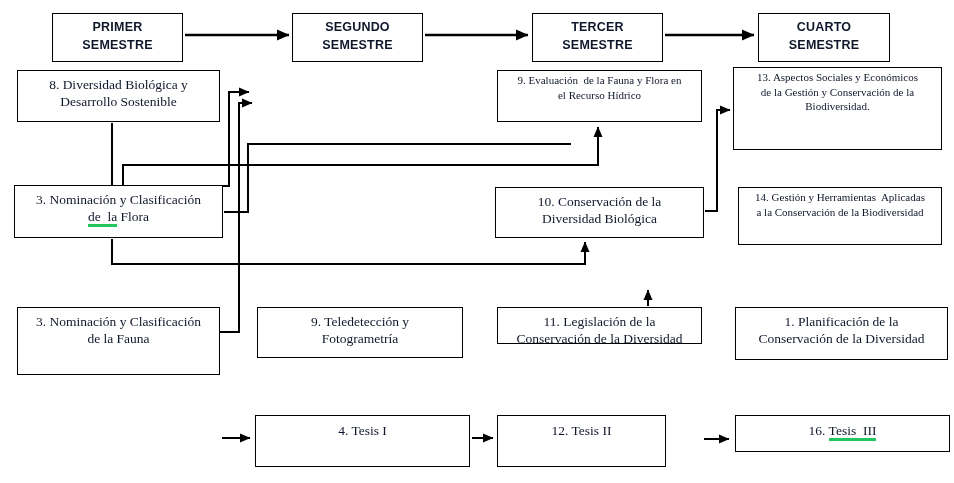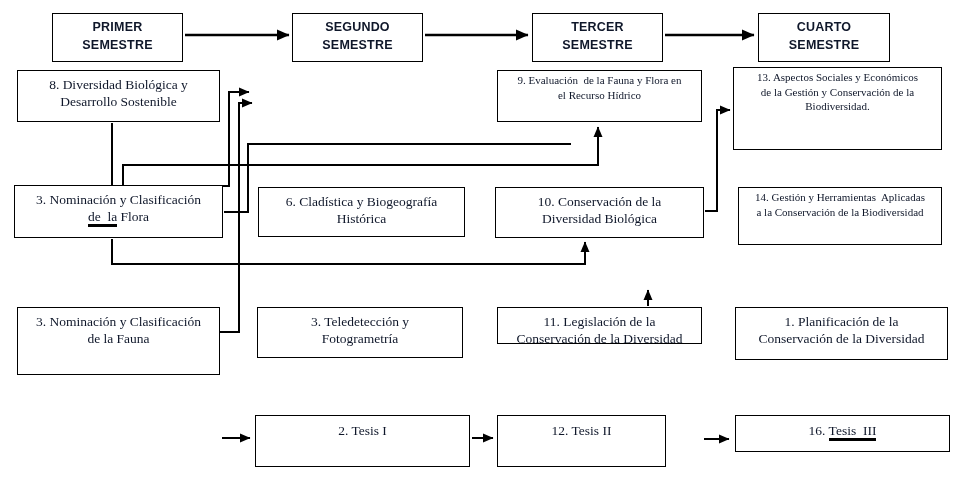--- a/index.html
+++ b/index.html
@@ -31,21 +31,21 @@
     font-size:12.5px;
     line-height:1.4;
     letter-spacing:.2px;
   }
   .sem{padding-top:5px;}
   .pad5{padding-top:5px;}
   .pad6{padding-top:6px;}
   .small .lbl{font-size:11px;line-height:1.32;}
   .small{padding-top:2px;}
   .sc-underline{
-    border-bottom:3px solid #000000; 
+    border-bottom:3px solid #22c55e; 
   }
 </style>
 </head>
 <body>
 
 <div id="canvas">
 
   <svg id="wires" width="954" height="483" viewBox="0 0 954 483">
     <defs>
       <marker id="arrowS" markerUnits="userSpaceOnUse" markerWidth="11" markerHeight="10" refX="10" refY="5" orient="auto">
@@ -102,52 +102,48 @@
   <div class="box small" style="left:733px;top:67px;width:209px;height:83px">
     <div class="lbl">13. Aspectos Sociales y Económicos
 de la Gestión y Conservación de la
 Biodiversidad.</div>
   </div>
 
   <div class="box pad5" style="left:14px;top:185px;width:209px;height:53px">
     <div class="lbl"><span>3. Nominación y Clasificación</span>
 <span class="sc-underline">de  la</span><span> Flora</span></div>
   </div>
-  <div class="box pad5" style="left:258px;top:187px;width:207px;height:50px">
-    <div class="lbl">6. Cladística y Biogeografía
-Histórica</div>
-  </div>
   <div class="box pad5" style="left:495px;top:187px;width:209px;height:51px">
     <div class="lbl">10. Conservación de la
 Diversidad Biológica</div>
   </div>
   <div class="box small" style="left:738px;top:187px;width:204px;height:58px">
     <div class="lbl">14. Gestión y Herramientas  Aplicadas
 a la Conservación de la Biodiversidad</div>
   </div>
 
   <div class="box pad5" style="left:17px;top:307px;width:203px;height:68px">
     <div class="lbl">3. Nominación y Clasificación
 de la Fauna</div>
   </div>
   <div class="box pad5" style="left:257px;top:307px;width:206px;height:51px">
-    <div class="lbl">3. Teledetección y
+    <div class="lbl">9. Teledetección y
 Fotogrametría</div>
   </div>
   <div class="box pad5" style="left:497px;top:307px;width:205px;height:37px">
     <div class="lbl">11. Legislación de la
 Conservación de la Diversidad</div>
   </div>
   <div class="box pad5" style="left:735px;top:307px;width:213px;height:53px">
     <div class="lbl">1. Planificación de la
 Conservación de la Diversidad</div>
   </div>
 
   <div class="box pad6" style="left:255px;top:415px;width:215px;height:52px">
-    <div class="lbl">2. Tesis I</div>
+    <div class="lbl">4. Tesis I</div>
   </div>
   <div class="box pad6" style="left:497px;top:415px;width:169px;height:52px">
     <div class="lbl">12. Tesis II</div>
   </div>
   <div class="box pad6" style="left:735px;top:415px;width:215px;height:37px">
     <div class="lbl"><span>16. </span><span class="sc-underline">Tesis  III</span></div>
   </div>
 
 </div>
 

